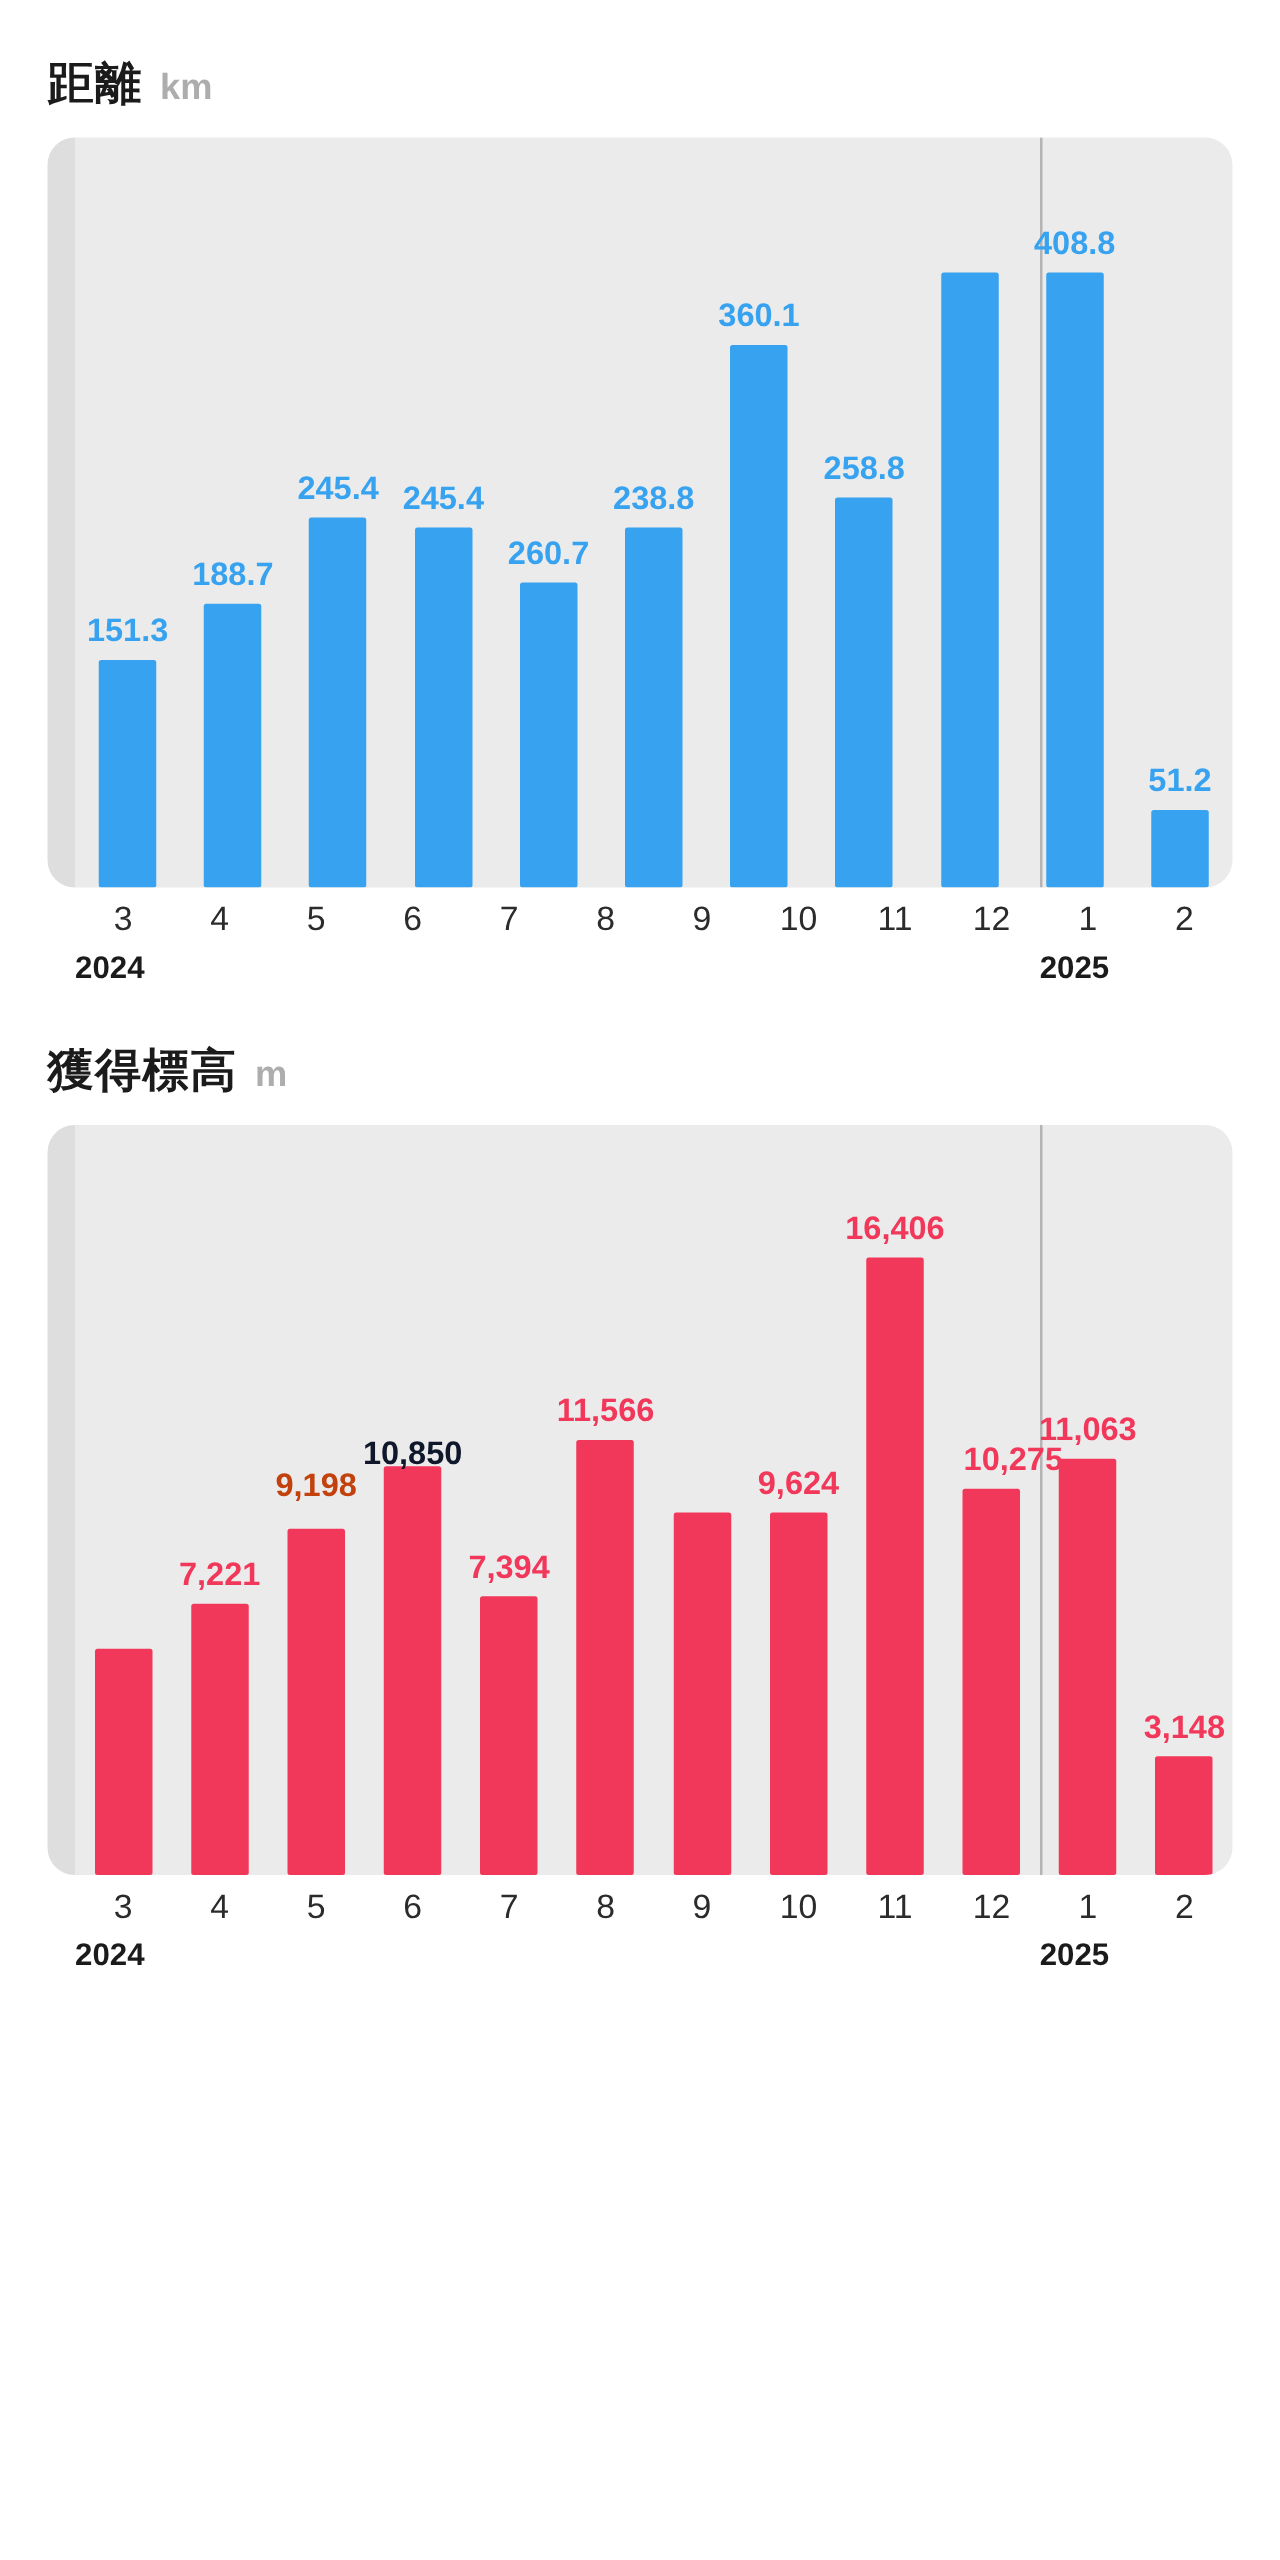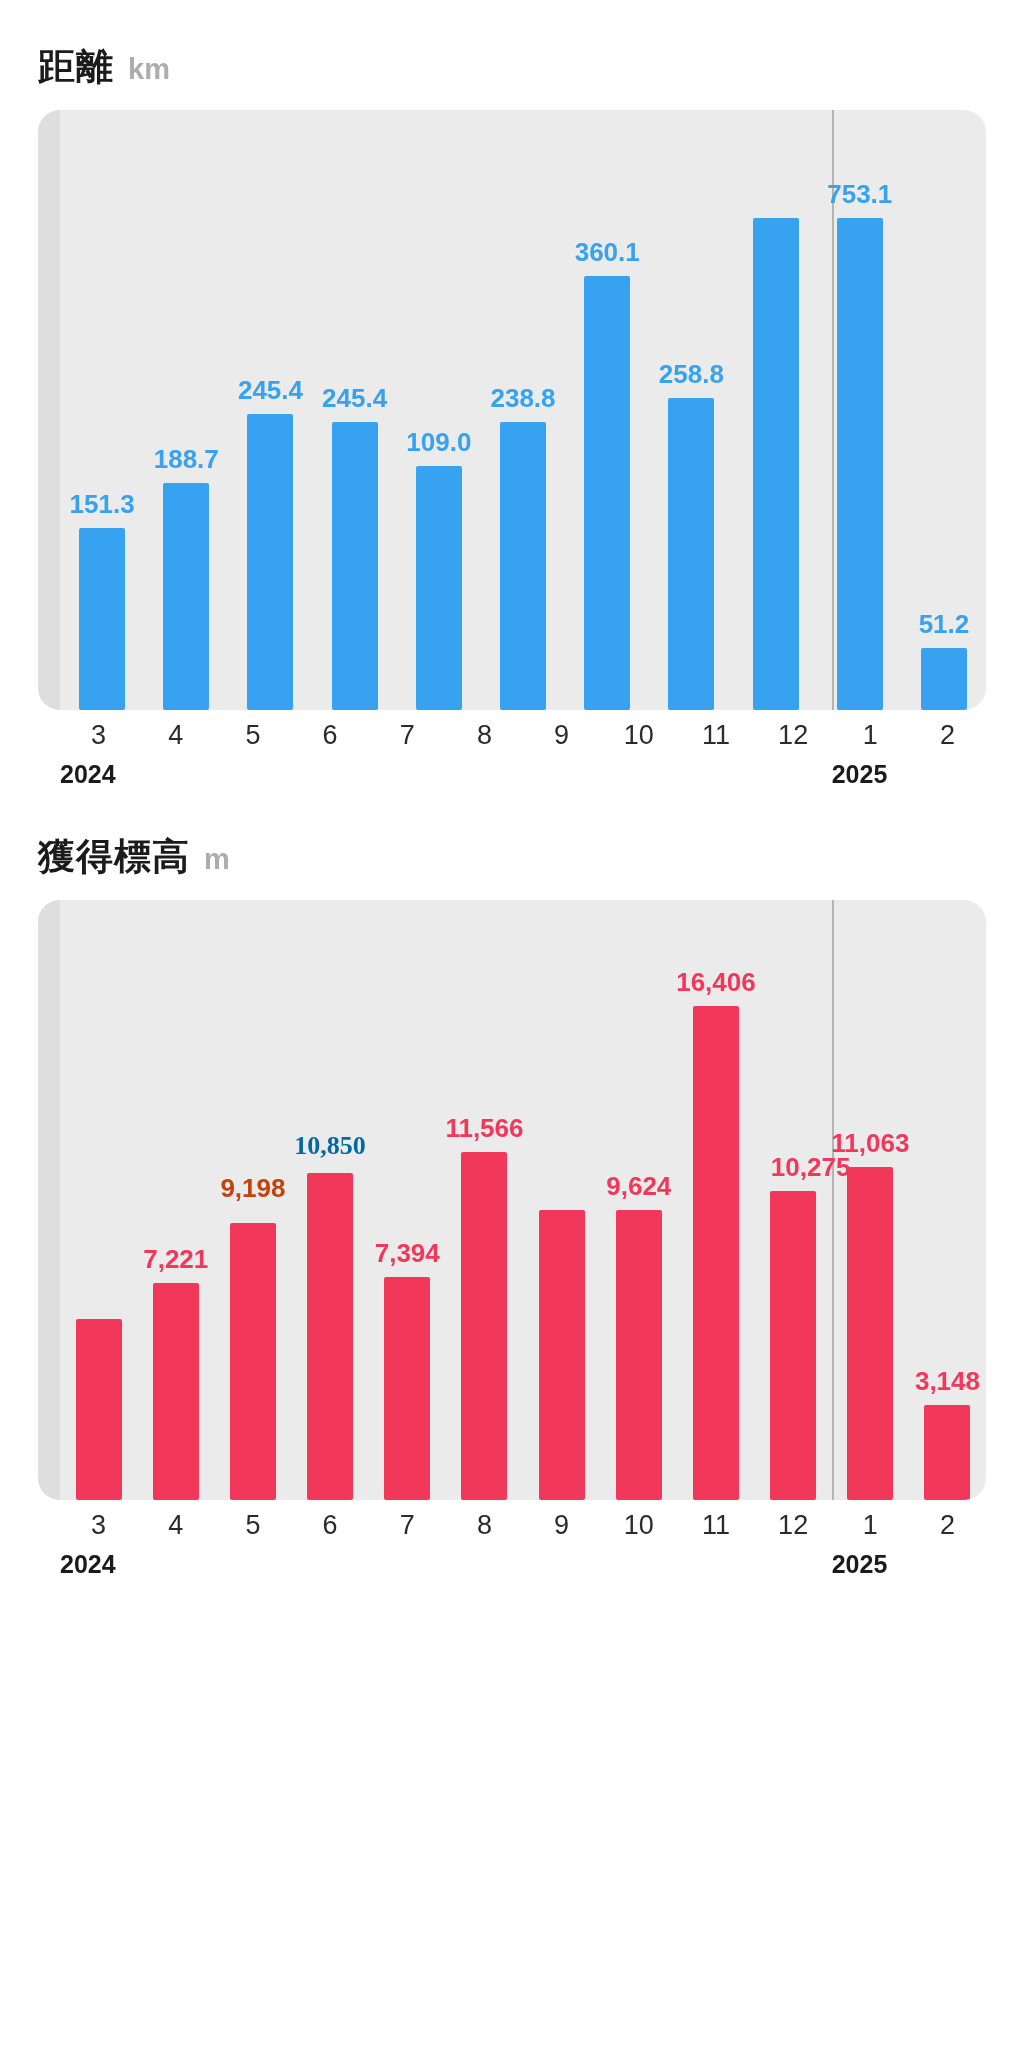--- a/index.html
+++ b/index.html
@@ -155,41 +155,41 @@
         </div>
         <div class="bar-slot">
           <div class="bar-label" style="color: rgb(54, 162, 240); bottom: 304px;">245.4</div>
           <div class="bar" style="height: 296px; background: rgb(54, 162, 240);"></div>
         </div>
         <div class="bar-slot">
           <div class="bar-label" style="color: rgb(54, 162, 240); bottom: 296px;">245.4</div>
           <div class="bar" style="height: 288px; background: rgb(54, 162, 240);"></div>
         </div>
         <div class="bar-slot">
-          <div class="bar-label" style="color: rgb(54, 162, 240); bottom: 252px;">109.0</div>
+          <div class="bar-label" style="color: rgb(54, 162, 240); bottom: 252px;">260.7</div>
           <div class="bar" style="height: 244px; background: rgb(54, 162, 240);"></div>
         </div>
         <div class="bar-slot">
           <div class="bar-label" style="color: rgb(54, 162, 240); bottom: 296px;">238.8</div>
           <div class="bar" style="height: 288px; background: rgb(54, 162, 240);"></div>
         </div>
         <div class="bar-slot">
           <div class="bar-label" style="color: rgb(54, 162, 240); bottom: 442px;">360.1</div>
           <div class="bar" style="height: 434px; background: rgb(54, 162, 240);"></div>
         </div>
         <div class="bar-slot">
           <div class="bar-label" style="color: rgb(54, 162, 240); bottom: 320px;">258.8</div>
           <div class="bar" style="height: 312px; background: rgb(54, 162, 240);"></div>
         </div>
         <div class="bar-slot">
           <div class="bar-label" style="color: rgb(54, 162, 240); bottom: 500px;"></div>
           <div class="bar" style="height: 492px; background: rgb(54, 162, 240);"></div>
         </div>
         <div class="bar-slot">
-          <div class="bar-label" style="color: rgb(54, 162, 240); bottom: 500px;">753.1</div>
+          <div class="bar-label" style="color: rgb(54, 162, 240); bottom: 500px;">408.8</div>
           <div class="bar" style="height: 492px; background: rgb(54, 162, 240);"></div>
         </div>
         <div class="bar-slot">
           <div class="bar-label" style="color: rgb(54, 162, 240); bottom: 70px;">51.2</div>
           <div class="bar" style="height: 62px; background: rgb(54, 162, 240);"></div>
         </div>
       </div>
   </div>
 
   <div class="axis">
@@ -240,21 +240,21 @@
         </div>
         <div class="bar-slot">
           <div class="bar-label" style="color: rgb(242, 56, 90); bottom: 225px;">7,221</div>
           <div class="bar" style="height: 217px; background: rgb(242, 56, 90);"></div>
         </div>
         <div class="bar-slot">
           <div class="bar-label" style="color: #c2410c; bottom: 296px;">9,198</div>
           <div class="bar" style="height: 277px; background: rgb(242, 56, 90);"></div>
         </div>
         <div class="bar-slot">
-          <div class="bar-label" style="color: #0369a1; bottom: 339px; font-family: Liberation Serif, serif;">10,850</div>
+          <div class="bar-label" style="color: #0f172a; bottom: 322px;">10,850</div>
           <div class="bar" style="height: 327px; background: rgb(242, 56, 90);"></div>
         </div>
         <div class="bar-slot">
           <div class="bar-label" style="color: rgb(242, 56, 90); bottom: 231px;">7,394</div>
           <div class="bar" style="height: 223px; background: rgb(242, 56, 90);"></div>
         </div>
         <div class="bar-slot">
           <div class="bar-label" style="color: rgb(242, 56, 90); bottom: 356px;">11,566</div>
           <div class="bar" style="height: 348px; background: rgb(242, 56, 90);"></div>
         </div>

